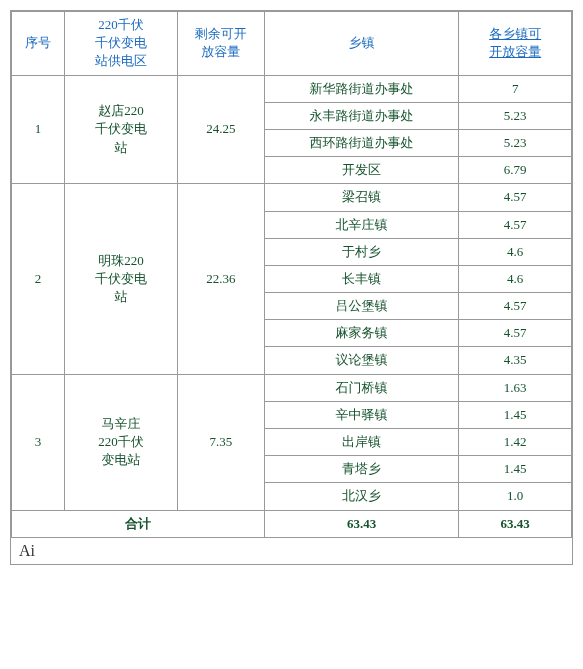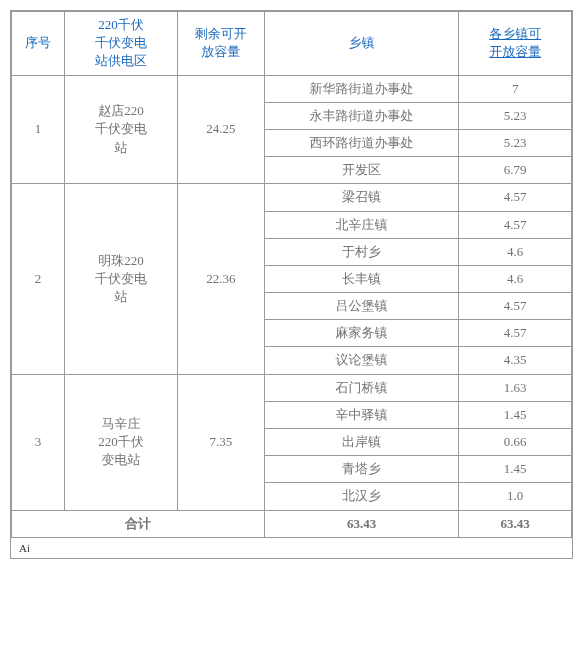--- a/index.html
+++ b/index.html
@@ -27,34 +27,34 @@
       padding: 4px 3px;
       line-height: 1.4;
     }
     th {
       background: #fff;
       color: #1a6abf;
       font-weight: normal;
       font-size: 13px;
     }
     td {
-      color: #737373;
+      color: #14532d;
       font-size: 13px;
     }
     .col-seq { width: 52px; }
     .col-station { width: 110px; }
     .col-capacity { width: 85px; }
     .col-town { width: 190px; }
     .col-town-cap { width: 110px; }
     .total-row td {
       font-weight: bold;
       background: #fff;
     }
     .footer-note {
-      font-size: 11px;
+      font-size: 16px;
       color: #333;
       padding: 4px 8px;
       text-align: left;
     }
   </style>
 </head>
 <body>
 
 <div class="table-wrapper">
   <table>
@@ -141,21 +141,21 @@
           <td rowspan="5">7.35</td>
           <td>石门桥镇</td>
           <td>1.63</td>
         </tr>
         <tr>
           <td>辛中驿镇</td>
           <td>1.45</td>
         </tr>
         <tr>
           <td>出岸镇</td>
-          <td>0.66</td>
+          <td>1.42</td>
         </tr>
         <tr>
           <td>青塔乡</td>
           <td>1.45</td>
         </tr>
         <tr>
           <td>北汉乡</td>
           <td>1.0</td>
         </tr>
         <tr class="total-row">

